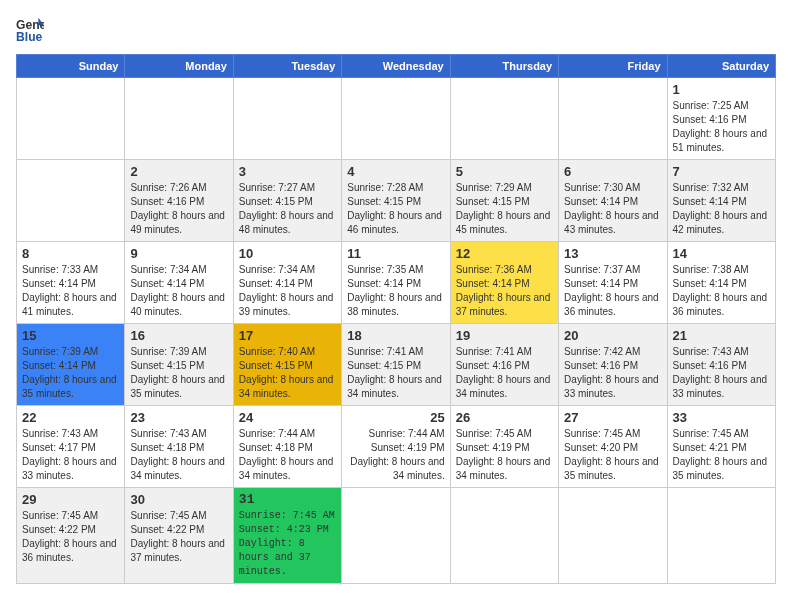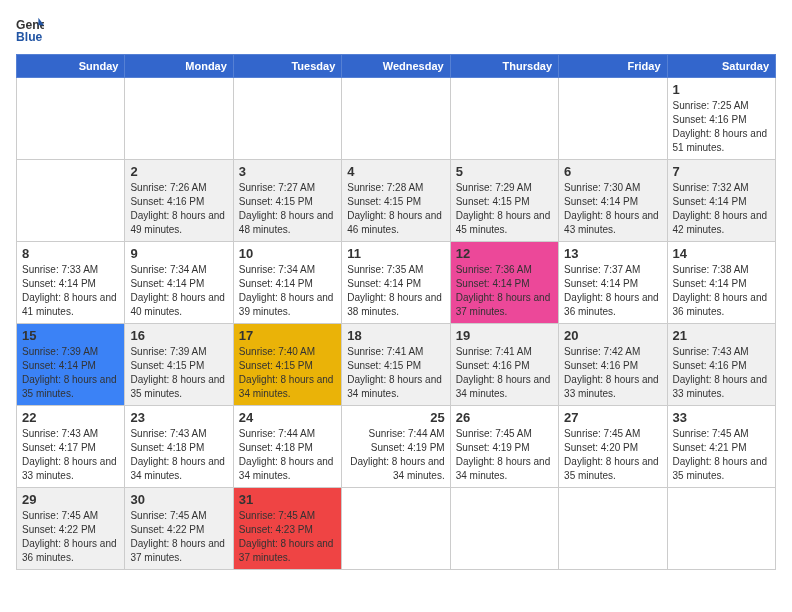--- a/index.html
+++ b/index.html
@@ -142,21 +142,21 @@
         </tr>
         <tr>
           <td style="background: rgb(255, 255, 255);"><span class="day-number">8</span>
 <span class="day-detail">Sunrise: 7:33 AM<br>Sunset: 4:14 PM<br>Daylight: 8 hours and 41 minutes.</span></td>
           <td style="background: rgb(255, 255, 255);"><span class="day-number">9</span>
 <span class="day-detail">Sunrise: 7:34 AM<br>Sunset: 4:14 PM<br>Daylight: 8 hours and 40 minutes.</span></td>
           <td style="background: rgb(255, 255, 255);"><span class="day-number">10</span>
 <span class="day-detail">Sunrise: 7:34 AM<br>Sunset: 4:14 PM<br>Daylight: 8 hours and 39 minutes.</span></td>
           <td style="background: rgb(255, 255, 255);"><span class="day-number">11</span>
 <span class="day-detail">Sunrise: 7:35 AM<br>Sunset: 4:14 PM<br>Daylight: 8 hours and 38 minutes.</span></td>
-          <td style="background: #ec4899;"><span class="day-number">12</span>
+          <td style="background: #fde047;"><span class="day-number">12</span>
 <span class="day-detail">Sunrise: 7:36 AM<br>Sunset: 4:14 PM<br>Daylight: 8 hours and 37 minutes.</span></td>
           <td style="background: rgb(255, 255, 255);"><span class="day-number">13</span>
 <span class="day-detail">Sunrise: 7:37 AM<br>Sunset: 4:14 PM<br>Daylight: 8 hours and 36 minutes.</span></td>
           <td style="background: rgb(255, 255, 255);"><span class="day-number">14</span>
 <span class="day-detail">Sunrise: 7:38 AM<br>Sunset: 4:14 PM<br>Daylight: 8 hours and 36 minutes.</span></td>
         </tr>
         <tr>
           <td style="background: #3b82f6;"><span class="day-number">15</span>
 <span class="day-detail">Sunrise: 7:39 AM<br>Sunset: 4:14 PM<br>Daylight: 8 hours and 35 minutes.</span></td>
           <td style="background: rgb(240, 240, 240); margin-left: 20px;"><span class="day-number">16</span>
@@ -186,21 +186,21 @@
           <td style="background: rgb(255, 255, 255);"><span class="day-number">27</span>
 <span class="day-detail">Sunrise: 7:45 AM<br>Sunset: 4:20 PM<br>Daylight: 8 hours and 35 minutes.</span></td>
           <td style="background: rgb(255, 255, 255);"><span class="day-number">33</span>
 <span class="day-detail">Sunrise: 7:45 AM<br>Sunset: 4:21 PM<br>Daylight: 8 hours and 35 minutes.</span></td>
         </tr>
         <tr>
           <td style="background: rgb(240, 240, 240);"><span class="day-number">29</span>
 <span class="day-detail">Sunrise: 7:45 AM<br>Sunset: 4:22 PM<br>Daylight: 8 hours and 36 minutes.</span></td>
           <td style="background: rgb(240, 240, 240); margin-top: 46px;"><span class="day-number">30</span>
 <span class="day-detail">Sunrise: 7:45 AM<br>Sunset: 4:22 PM<br>Daylight: 8 hours and 37 minutes.</span></td>
-          <td style="background: #ef4444;"><span class="day-number">31</span>
+          <td style="background: #22c55e; font-family: Liberation Mono, monospace;"><span class="day-number">31</span>
 <span class="day-detail">Sunrise: 7:45 AM<br>Sunset: 4:23 PM<br>Daylight: 8 hours and 37 minutes.</span></td>
           <td class="empty-cell"></td>
           <td class="empty-cell"></td>
           <td class="empty-cell"></td>
           <td class="empty-cell"></td>
         </tr>
       </tbody>
   </table>
 </div>
 

